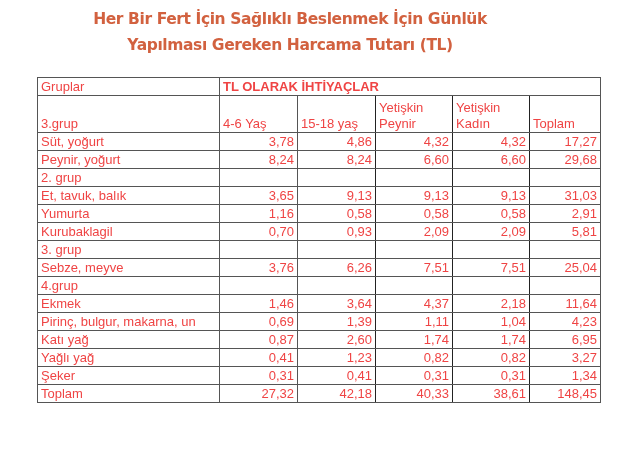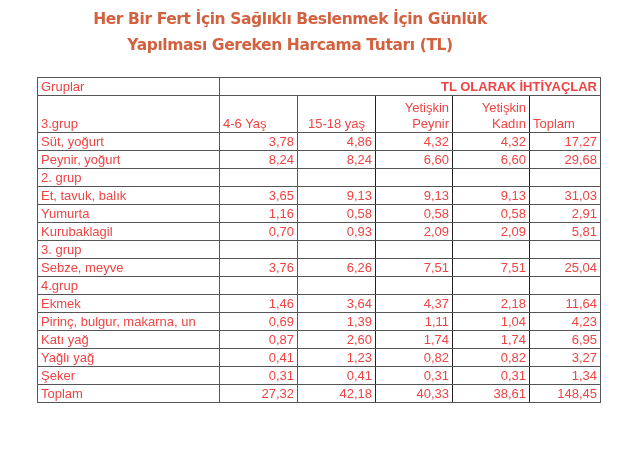--- a/index.html
+++ b/index.html
@@ -42,36 +42,36 @@
       border: 1px solid #555;
       padding: 0 3px 0 3px;
       height: 17px;
       line-height: 16px;
       white-space: nowrap;
       overflow: hidden;
       vertical-align: bottom;
     }
     table.grid td.num { text-align: right; }
     table.grid td.hdr-span {
-      text-align: right;
+      text-align: left;
       font-weight: bold;
       font-size: 13px;
     }
     table.grid td.hdr2 {
       height: 36px;
       vertical-align: bottom;
       line-height: 16px;
     }
     table.grid td.hdr2c {
       height: 36px;
       vertical-align: bottom;
-      text-align: right;
+      text-align: left;
       line-height: 16px;
     }
-    .thick-r { border-right: 1.6px solid #222 !important; text-align: center; }
+    .thick-r { border-right: 1.6px solid #222 !important; }
   </style>
 </head>
 <body>
 
 <div class="title">
   <div>Her Bir Fert İçin Sağlıklı Beslenmek İçin Günlük</div>
   <div>Yapılması Gereken Harcama Tutarı (TL)</div>
 </div>
 
 <table class="grid">

